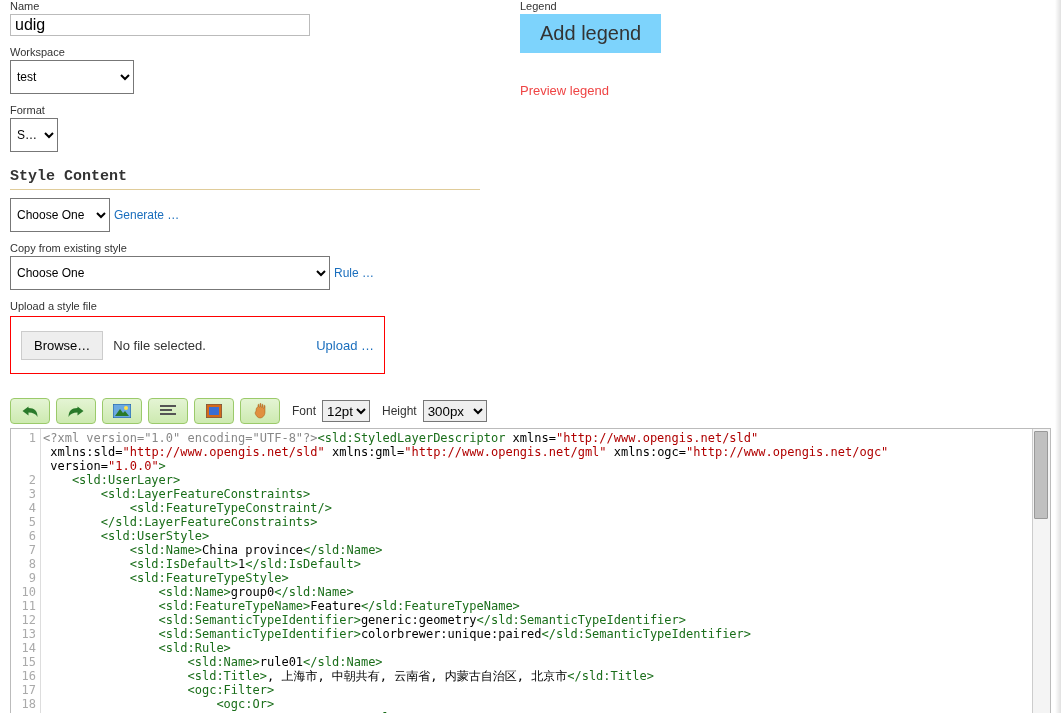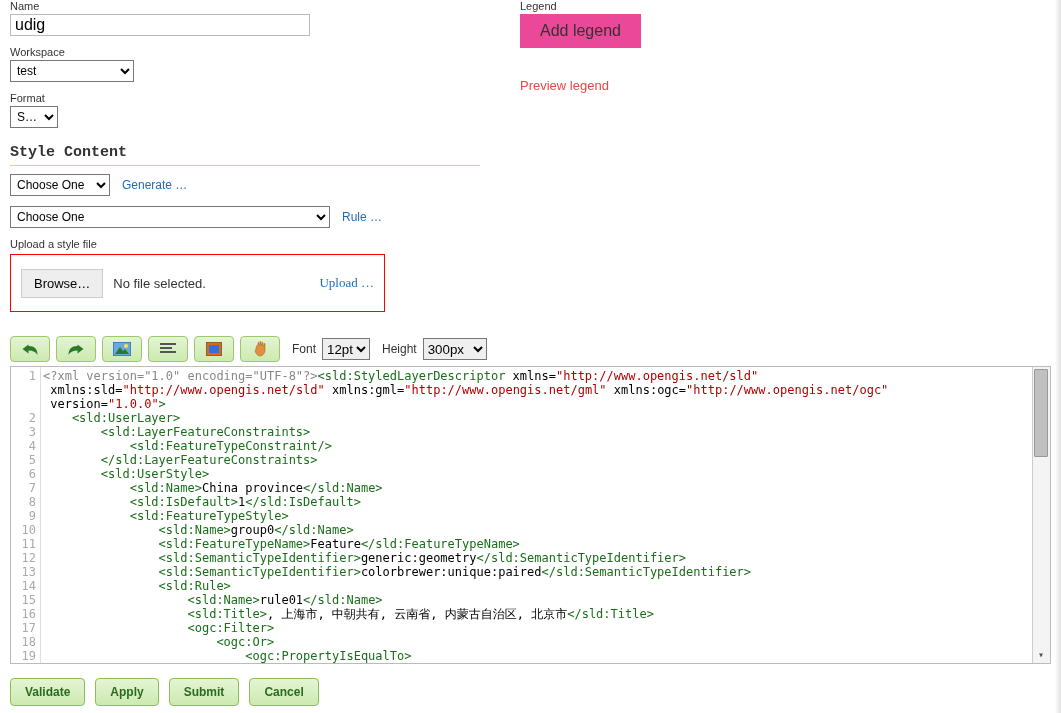--- a/index.html
+++ b/index.html
@@ -31,35 +31,35 @@
     width: 300px;
     height: 22px;
     border: 1px solid #bbb;
     padding: 6px 4px;
     font-family: inherit;
     font-size: 16px;
   }
   .field select {
     border: 1px solid #777;
     background: #fff;
-    height: 22px;
+    height: 34px;
     font-family: inherit;
     font-size: 12px;
     padding: 1px 2px;
   }
   select.sel-test { width: 124px; }
   select.sel-format { width: 48px; }
   select.sel-generate { width: 100px; }
   select.sel-copy { width: 320px; }
   .add-legend-btn {
     display: inline-block;
-    background: #ec4899;
+    background: #7dd3fc;
     border: none;
     padding: 8px 20px;
-    font-size: 16px;
+    font-size: 20px;
     color: #333;
     cursor: pointer;
   }
   .preview-legend {
     color: #ef4444;
     font-size: 13px;
     cursor: pointer;
     margin-top: 20px;
     display: inline-block;
   }
@@ -68,21 +68,21 @@
     font-weight: bold;
     color: #333;
     margin: 16px 0 0 0;
     padding-bottom: 4px;
     border-bottom: 1px solid #e0cc9a;
     font-family: Liberation Mono, monospace;
   }
   .inline-row {
     display: flex;
     align-items: center;
-    gap: 12px;
+    gap: 4px;
   }
   .link-blue {
     color: #1a6ebd;
     font-size: 12px;
     cursor: pointer;
   }
   .upload-box {
     border: 1px solid red;
     padding: 10px;
     margin-top: 4px;
@@ -102,21 +102,20 @@
   }
   .no-file {
     font-size: 13px;
     color: #333;
     flex: 1;
   }
   .upload-link {
     color: #1a6ebd;
     font-size: 13px;
     cursor: pointer;
-    font-family: Liberation Serif, serif;
   }
   .editor-toolbar {
     margin: 24px 10px 4px 10px;
     display: flex;
     align-items: center;
     gap: 6px;
   }
   .tb-btn {
     width: 40px;
     height: 26px;
@@ -240,20 +239,21 @@
     <div class="field" style="margin-top:8px;">
       <div class="inline-row">
         <select class="sel-generate">
           <option>Choose One</option>
         </select>
         <span class="link-blue">Generate …</span>
       </div>
     </div>
 
     <div class="field">
+      <label>Copy from existing style</label>
       <div class="inline-row">
         <select class="sel-copy">
           <option>Choose One</option>
         </select>
         <span class="link-blue">Rule …</span>
       </div>
     </div>
 
     <div class="field" style="margin-bottom:2px;">
       <label>Upload a style file</label>

